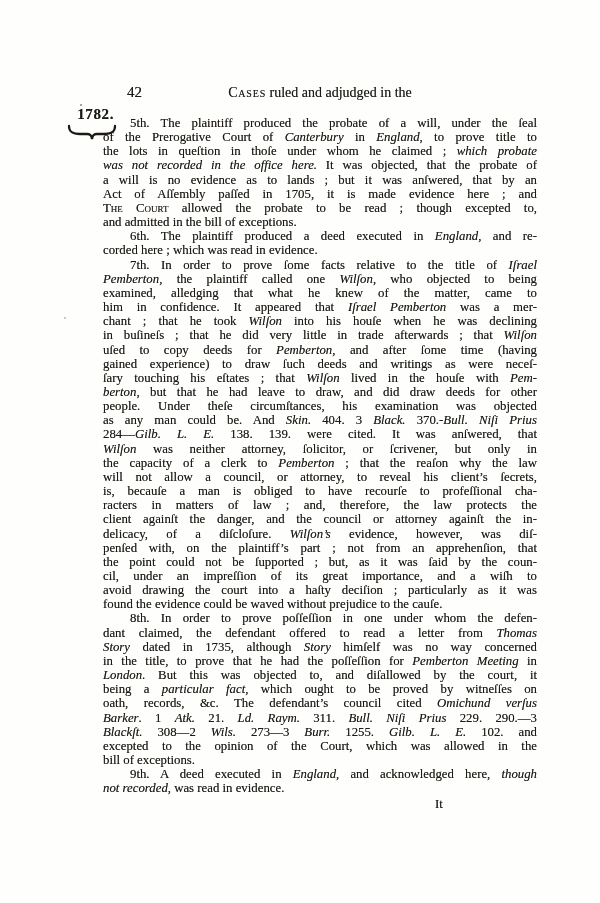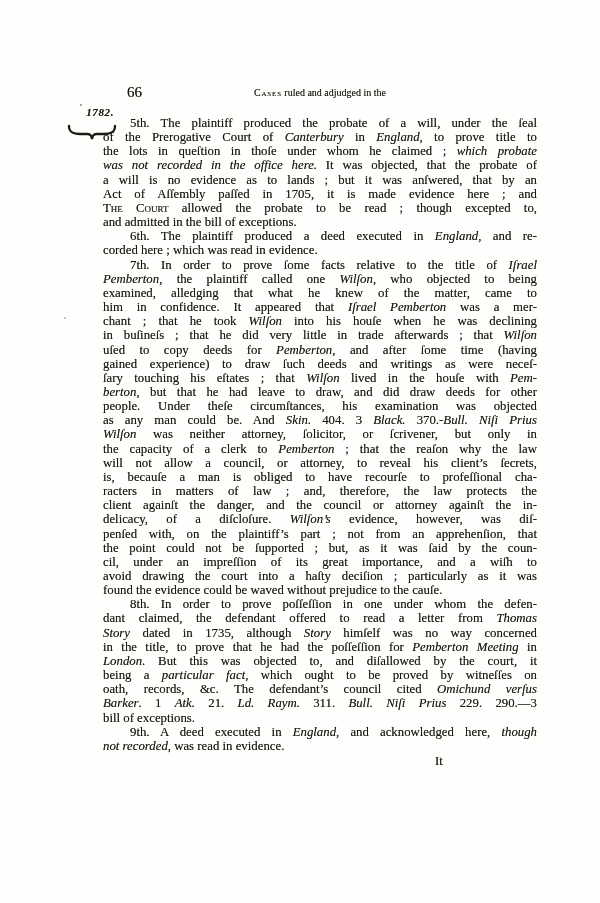--- a/index.html
+++ b/index.html
@@ -13,30 +13,30 @@
   }
   .ink{ text-shadow:0 0 .45px rgba(20,16,10,.55); }
 
   .page-number{
     position:absolute; left:127px; top:84px;
     font-size:15px; line-height:16px;
     text-shadow:0 0 .5px rgba(20,16,10,.7);
   }
   .running-header{
     position:absolute; left:103px; top:85px; width:434px;
-    text-align:center; font-size:10px; line-height:16px;
+    text-align:center; font-size:14px; line-height:16px;
   }
   .sc{ font-variant:small-caps; }
   .running-header .sc{ letter-spacing:.8px; }
 
   .margin-year{
     position:absolute; left:56px; top:106px; width:58px;
     text-align:right;
-    font-style:italic; font-weight:bold;
-    font-size:11px; letter-spacing:.6px;
+    font-weight:bold;
+    font-size:15px; letter-spacing:.6px;
   }
   .underbrace{
     position:absolute; left:66px; top:123px;
     width:52px; height:18px;
   }
 
   .page-body{
     position:absolute; left:103px; top:116px; width:434px;
   }
   .para{ margin:0; padding:0; }
@@ -59,21 +59,21 @@
 
   .speck{ position:absolute; background:#8d8a84; border-radius:50%; }
   .speck-1{ left:80px; top:104px; width:2px; height:2px; }
   .speck-2{ left:64px; top:317px; width:2px; height:2px; opacity:.6; }
 </style>
 </head>
 <body>
 
 <div class="page ink">
 
-  <div class="page-number">66</div>
+  <div class="page-number">42</div>
 
   <div class="running-header"><span class="sc">Cases</span><span> ruled and adjudged in the</span></div>
 
   <div class="margin-year">1782.</div>
 
   <svg class="underbrace" viewBox="0 0 52 18" aria-hidden="true">
     <path d="M3,3 C3,10 8,11 14,11 L21,11 C24.5,11 25.5,12.5 26,16 C26.5,12.5 27.5,11 31,11 L38,11 C44,11 49,10 49,3" fill="none" stroke="#1d1a16" stroke-width="2.3" stroke-linecap="round"></path>
   </svg>
 
   <div class="page-body">
@@ -97,20 +97,21 @@
         <div class="tline">examined, alledging that what he knew of the matter, came to</div>
         <div class="tline">him in confidence. It appeared that <i>Iſrael Pemberton</i> was a mer-</div>
         <div class="tline">chant ; that he took <i>Wilſon</i> into his houſe when he was declining</div>
         <div class="tline">in buſineſs ; that he did very little in trade afterwards ; that <i>Wilſon</i></div>
         <div class="tline">uſed to copy deeds for <i>Pemberton</i>, and after ſome time (having</div>
         <div class="tline">gained experience) to draw ſuch deeds and writings as were neceſ-</div>
         <div class="tline">ſary touching his eſtates ; that <i>Wilſon</i> lived in the houſe with <i>Pem-</i></div>
         <div class="tline"><i>berton</i>, but that he had leave to draw, and did draw deeds for other</div>
         <div class="tline">people. Under theſe circumſtances, his examination was objected</div>
         <div class="tline">as any man could be. And <i>Skin.</i> 404. 3 <i>Black.</i> 370.-<i>Bull. Niſi Prius</i></div>
+        <div class="tline">284—<i>Gilb. L. E.</i> 138. 139. were cited. It was anſwered, that</div>
         <div class="tline"><i>Wilſon</i> was neither attorney, ſolicitor, or ſcrivener, but only in</div>
         <div class="tline">the capacity of a clerk to <i>Pemberton</i> ; that the reaſon why the law</div>
         <div class="tline">will not allow a council, or attorney, to reveal his client’s ſecrets,</div>
         <div class="tline">is, becauſe a man is obliged to have recourſe to profeſſional cha-</div>
         <div class="tline">racters in matters of law ; and, therefore, the law protects the</div>
         <div class="tline">client againſt the danger, and the council or attorney againſt the in-</div>
         <div class="tline">delicacy, of a diſcloſure. <i>Wilſon’s</i> evidence, however, was diſ-</div>
         <div class="tline">penſed with, on the plaintiff’s part ; not from an apprehenſion, that</div>
         <div class="tline">the point could not be ſupported ; but, as it was ſaid by the coun-</div>
         <div class="tline">cil, under an impreſſion of its great importance, and a wiſh to</div>
@@ -119,20 +120,22 @@
       </div>
       <div class="para">
         <div class="tline firstline">8th. In order to prove poſſeſſion in one under whom the defen-</div>
         <div class="tline">dant claimed, the defendant offered to read a letter from <i>Thomas</i></div>
         <div class="tline"><i>Story</i> dated in 1735, although <i>Story</i> himſelf was no way concerned</div>
         <div class="tline">in the title, to prove that he had the poſſeſſion for <i>Pemberton Meeting</i> in</div>
         <div class="tline"><i>London</i>. But this was objected to, and diſallowed by the court, it</div>
         <div class="tline">being a <i>particular fact</i>, which ought to be proved by witneſſes on</div>
         <div class="tline">oath, records, &amp;c. The defendant’s council cited <i>Omichund verſus</i></div>
         <div class="tline"><i>Barker</i>. 1 <i>Atk.</i> 21. <i>Ld. Raym.</i> 311. <i>Bull. Niſi Prius</i> 229. 290.—3</div>
+        <div class="tline"><i>Blackſt.</i> 308—2 <i>Wils.</i> 273—3 <i>Burr.</i> 1255. <i>Gilb. L. E.</i> 102. and</div>
+        <div class="tline">excepted to the opinion of the Court, which was allowed in the</div>
         <div class="tline lastline">bill of exceptions.</div>
       </div>
       <div class="para">
         <div class="tline firstline">9th. A deed executed in <i>England</i>, and acknowledged here, <i>though</i></div>
         <div class="tline lastline"><i>not recorded</i>, was read in evidence.</div>
       </div>
       <div class="catchword-line">It</div>
     </div>
 
   <div class="speck speck-1"></div>

